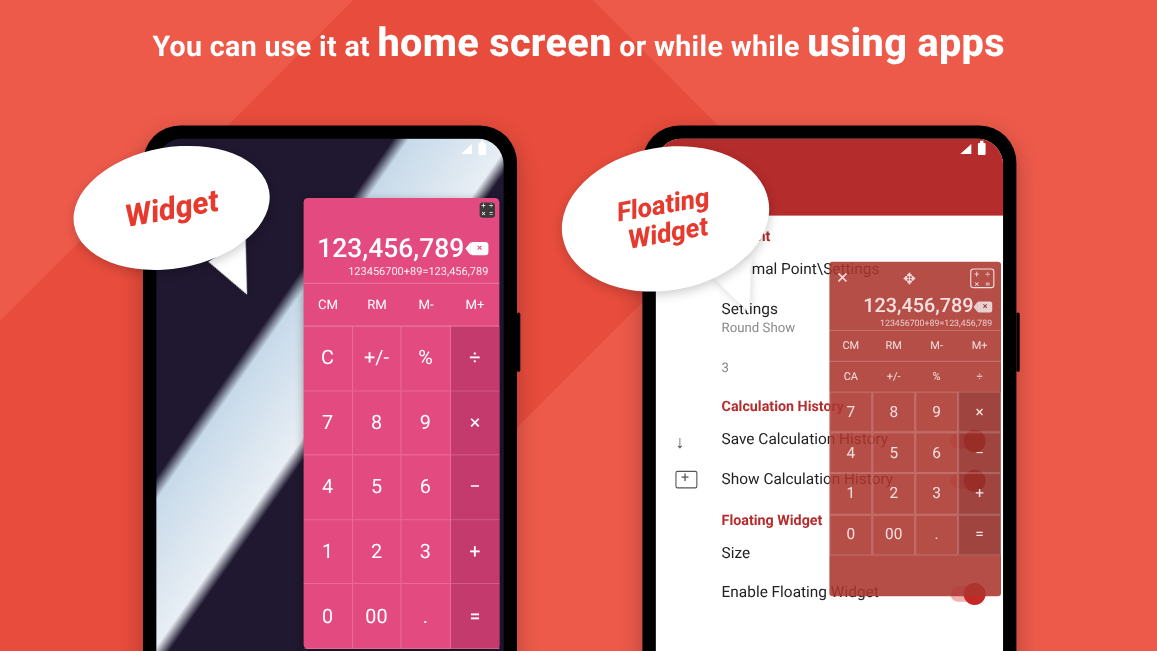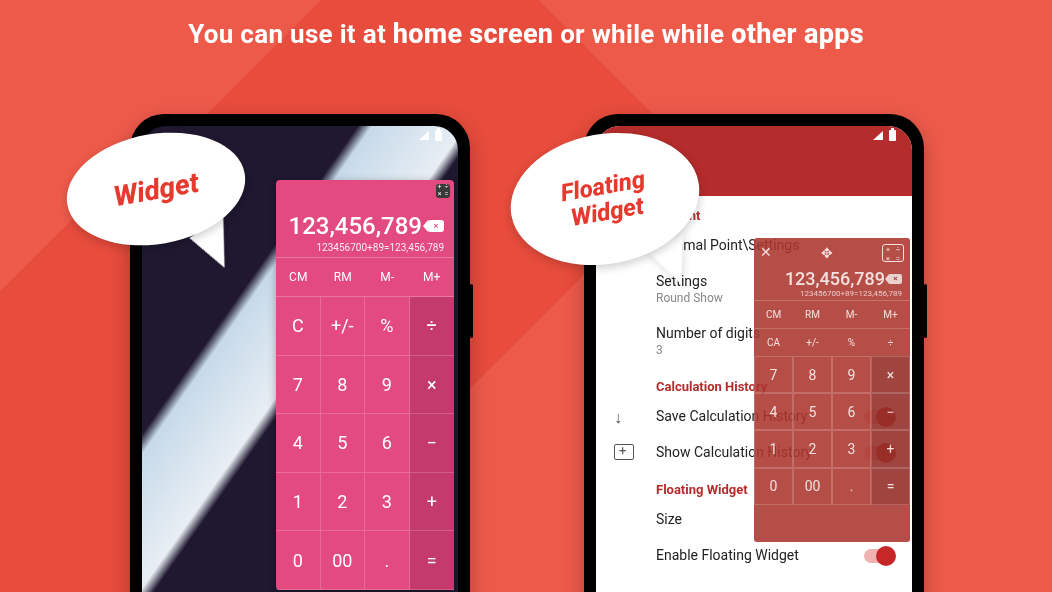--- a/index.html
+++ b/index.html
@@ -34,21 +34,21 @@
     position: absolute;
     top: 18px;
     left: 0;
     right: 0;
     text-align: center;
     color: #fff;
     font-weight: 700;
     font-size: 26px;
     letter-spacing: 0.3px;
   }
-  .headline .big { font-size: 27px; font-weight: 800; }
+  .headline .big { font-size: 36px; font-weight: 800; }
 
   
   .phone {
     position: absolute;
     width: 340px;
     border-radius: 34px;
     background: #000;
     padding: 12px;
     box-shadow: 0 8px 20px rgba(0,0,0,0.25);
   }
@@ -309,21 +309,21 @@
   .tail-left{ left:198px; top:224px; transform:rotate(-32deg);}
   .tail-right{ left:656px; top:240px; transform:rotate(-28deg);}
 </style>
 </head>
 <body>
 
 <div class="bg-shape2"></div>
 <div class="bg-shape1"></div>
 
 <div class="headline">
-  <span>You can use it at </span><span class="big">home screen</span><span> or while while </span><span class="big">other apps</span>
+  <span>You can use it at </span><span class="big">home screen</span><span> or while while </span><span class="big">using apps</span>
 </div>
 
 <div class="phone phone-left">
   <div class="power-btn"></div>
   <div class="screen">
     <div class="wallpaper"></div>
     <div class="status-bar">
       <div class="status-tri"></div>
       <div class="status-batt"></div>
     </div>
@@ -388,21 +388,20 @@
 
       <div class="section-title">al Point</div>
       <div class="setting-row">
         <div class="label">Decimal Point\Settings</div>
       </div>
       <div class="setting-row">
         <div class="label">Settings</div>
         <div class="sub">Round Show</div>
       </div>
       <div class="setting-row">
-        <div class="label">Number of digits</div>
         <div class="sub">3</div>
       </div>
 
       <div class="section-title">Calculation History</div>
       <div class="setting-row">
         <div class="row-icon dl"></div>
         <div class="label">Save Calculation History</div>
         <div class="toggle"></div>
       </div>
       <div class="setting-row">

